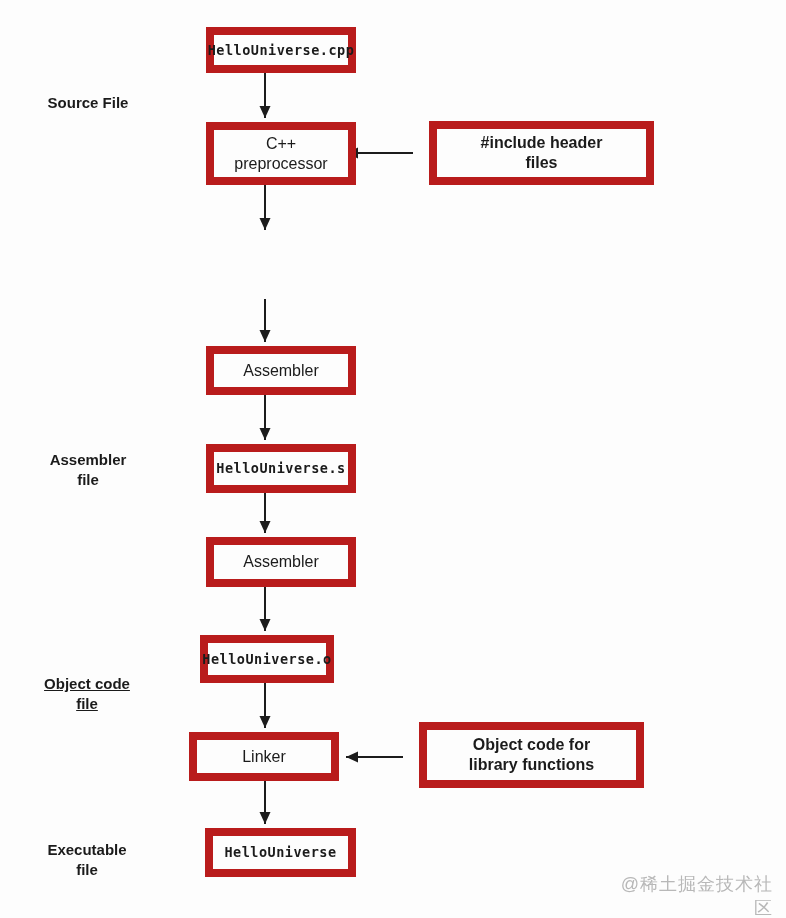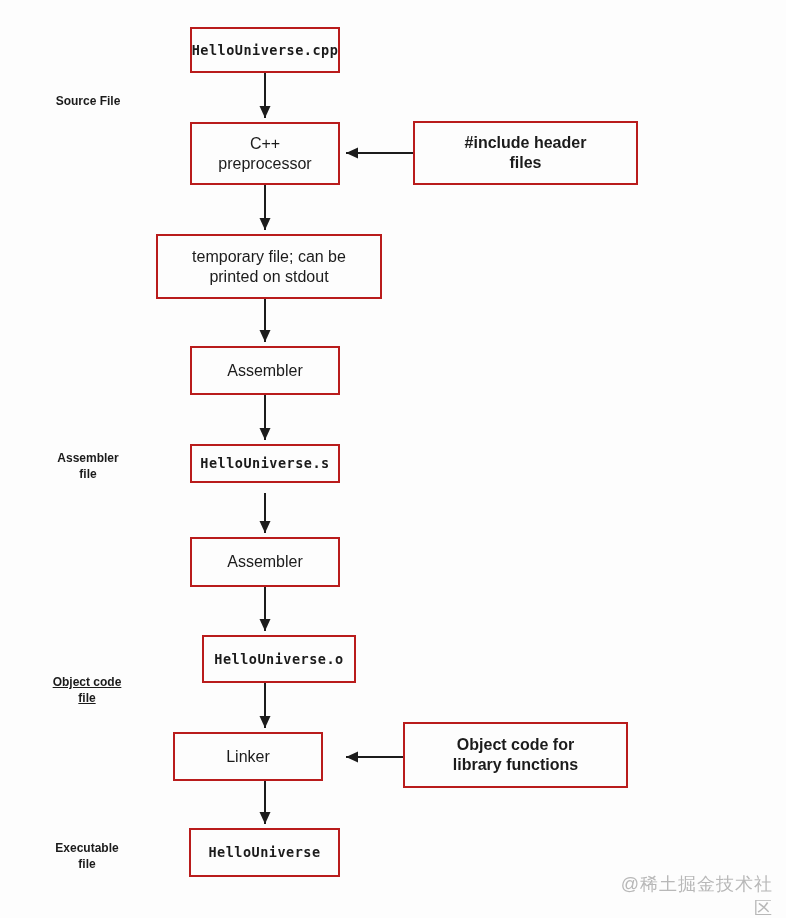--- a/index.html
+++ b/index.html
@@ -8,35 +8,36 @@
     width: 786px;
     height: 918px;
     background: #fdfdfd;
     font-family: "Liberation Sans", sans-serif;
     color: #1b1b1b;
     overflow: hidden;
   }
   .box {
     position: absolute;
     box-sizing: border-box;
-    border: 2px solid #b91c1c;
+    border: 8px solid #b91c1c;
     background: #fdfdfd;
     display: flex;
     align-items: center;
     justify-content: center;
     text-align: center;
     white-space: pre-line;
     line-height: 1.25;
+    margin-left: 16px;
   }
   .sans  { font-size: 16px; font-weight: 400; }
   .mono  { font-family: "DejaVu Sans Mono", monospace; font-size: 13.5px; font-weight: 700; letter-spacing: 0.5px; }
   .bold-sans { font-size: 16px; font-weight: 700; }
   .side-label {
     position: absolute;
-    font-size: 12px;
+    font-size: 15px;
     font-weight: 700;
     text-align: center;
     white-space: pre-line;
     line-height: 1.35;
     width: 150px;
   }
   #arrows {
     position: absolute;
     left: 0; top: 0;
     pointer-events: none;
@@ -82,30 +83,28 @@
   <div class="side-label" style="left:12px; top:674px;text-decoration:underline;">Object code
 file</div>
   <div class="side-label" style="left:12px; top:840px;">Executable
 file</div>
 
   <div class="box mono" style="left:190px; top:27px;  width:150px; height:46px;">HelloUniverse.cpp</div>
 
   <div class="box sans" style="left:190px; top:122px; width:150px; height:63px;">C++
 preprocessor</div>
 
-  <div class="box sans" style="left:156px; top:234px; width:226px; height:65px;">temporary file; can be
-printed on stdout</div>
 
   <div class="box sans" style="left:190px; top:346px; width:150px; height:49px;">Assembler</div>
 
-  <div class="box mono" style="left:190px; top:444px; width:150px; height:39px;">HelloUniverse.s</div>
+  <div class="box mono" style="left:190px; top:444px; width:150px; height:49px;">HelloUniverse.s</div>
 
   <div class="box sans" style="left:190px; top:537px; width:150px; height:50px;">Assembler</div>
 
-  <div class="box mono" style="left:202px; top:635px; width:154px; height:48px;">HelloUniverse.o</div>
+  <div class="box mono" style="left:184px; top:635px; width:134px; height:48px;">HelloUniverse.o</div>
 
   <div class="box sans" style="left:173px; top:732px; width:150px; height:49px;">Linker</div>
 
   <div class="box mono" style="left:189px; top:828px; width:151px; height:49px;">HelloUniverse</div>
 
   <div class="box bold-sans" style="left:413px; top:121px; width:225px; height:64px;">#include header
 files</div>
 
   <div class="box bold-sans" style="left:403px; top:722px; width:225px; height:66px;">Object code for
 library functions</div>

